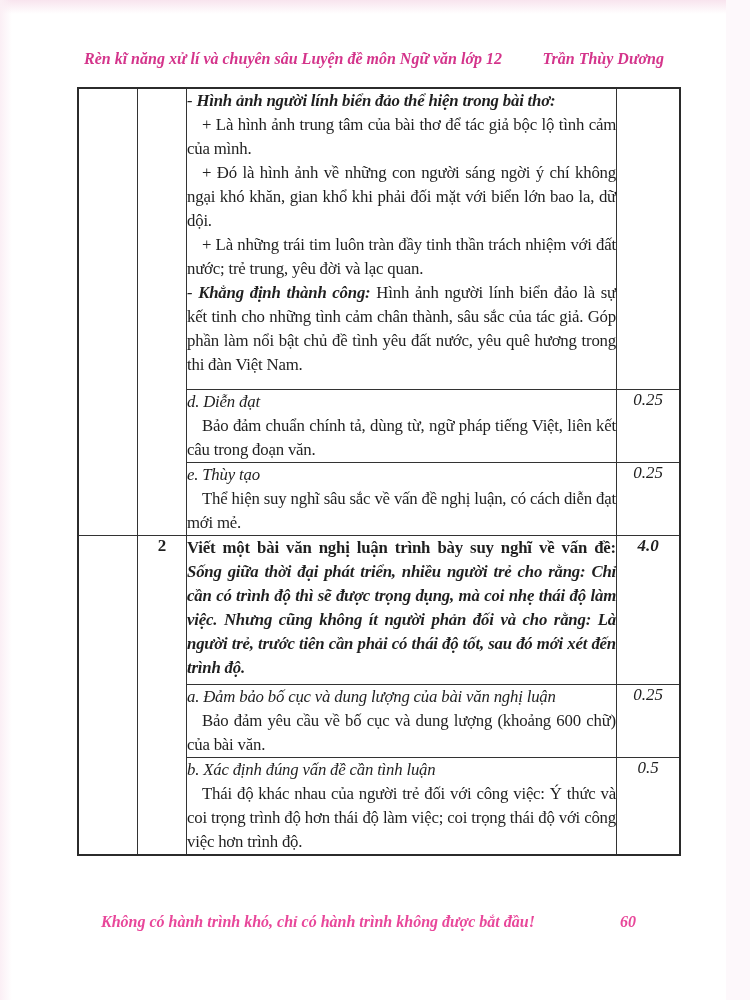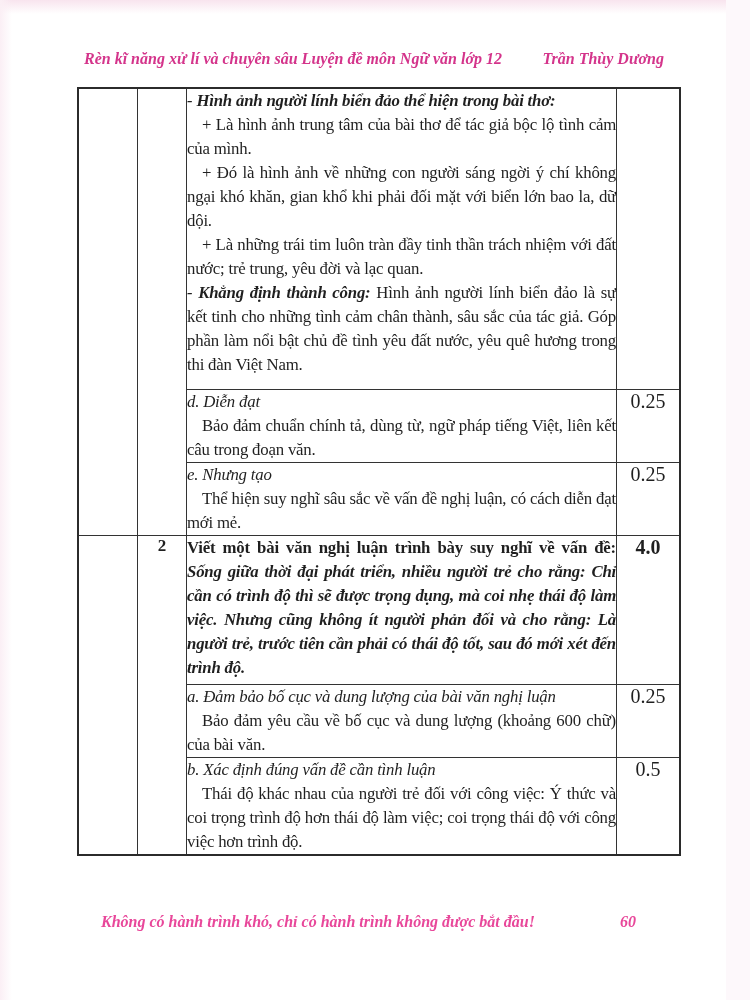--- a/index.html
+++ b/index.html
@@ -37,21 +37,21 @@
   table.rubric td{
     border:1.6px solid #333333;
     vertical-align:top;
     padding:0;
   }
   table.rubric{border:2px solid #2b2b2b;padding-left:23px;}
 
   td.c-blank{width:58px;}
   td.c-num{width:48px;text-align:center;font-weight:bold;font-size:17px;padding-top:5px;}
   td.c-main{width:429px;padding:2px 9px 0 9px;}
-  td.c-score{width:62px;text-align:center;font-size:20px;padding-top:4px;}
+  td.c-score{width:62px;text-align:center;font-size:17px;padding-top:4px;font-style:italic;}
   td.c-score.bold{font-weight:bold;text-align:center;}
 
   .para{
     margin:0;
     font-size:16.8px;
     line-height:24px;
     letter-spacing:-0.2px;
     text-align:justify;
   }
   .para.ind{text-indent:15px;}
@@ -98,21 +98,21 @@
   <tr>
     <td class="c-main" height="70">
       <p class="para it">d. Diễn đạt</p>
       <p class="para ind">Bảo đảm chuẩn chính tả, dùng từ, ngữ pháp tiếng Việt, liên kết câu trong đoạn văn.</p>
     </td>
     <td class="c-score">0.25</td>
   </tr>
 
   <tr>
     <td class="c-main" height="72">
-      <p class="para it">e. Nhưng tạo</p>
+      <p class="para it">e. Thùy tạo</p>
       <p class="para ind">Thể hiện suy nghĩ sâu sắc về vấn đề nghị luận, có cách diễn đạt mới mẻ.</p>
     </td>
     <td class="c-score">0.25</td>
   </tr>
 
   <tr>
     <td class="c-blank" rowspan="3"></td>
     <td class="c-num" rowspan="3">2</td>
     <td class="c-main" height="148">
       <p class="para"><span class="b">Viết một bài văn nghị luận trình bày suy nghĩ về vấn đề: </span><span class="bi">Sống giữa thời đại phát triển, nhiều người trẻ cho rằng: Chỉ cần có trình độ thì sẽ được trọng dụng, mà coi nhẹ thái độ làm việc. Nhưng cũng không ít người phản đối và cho rằng: Là người trẻ, trước tiên cần phải có thái độ tốt, sau đó mới xét đến trình độ.</span></p>

